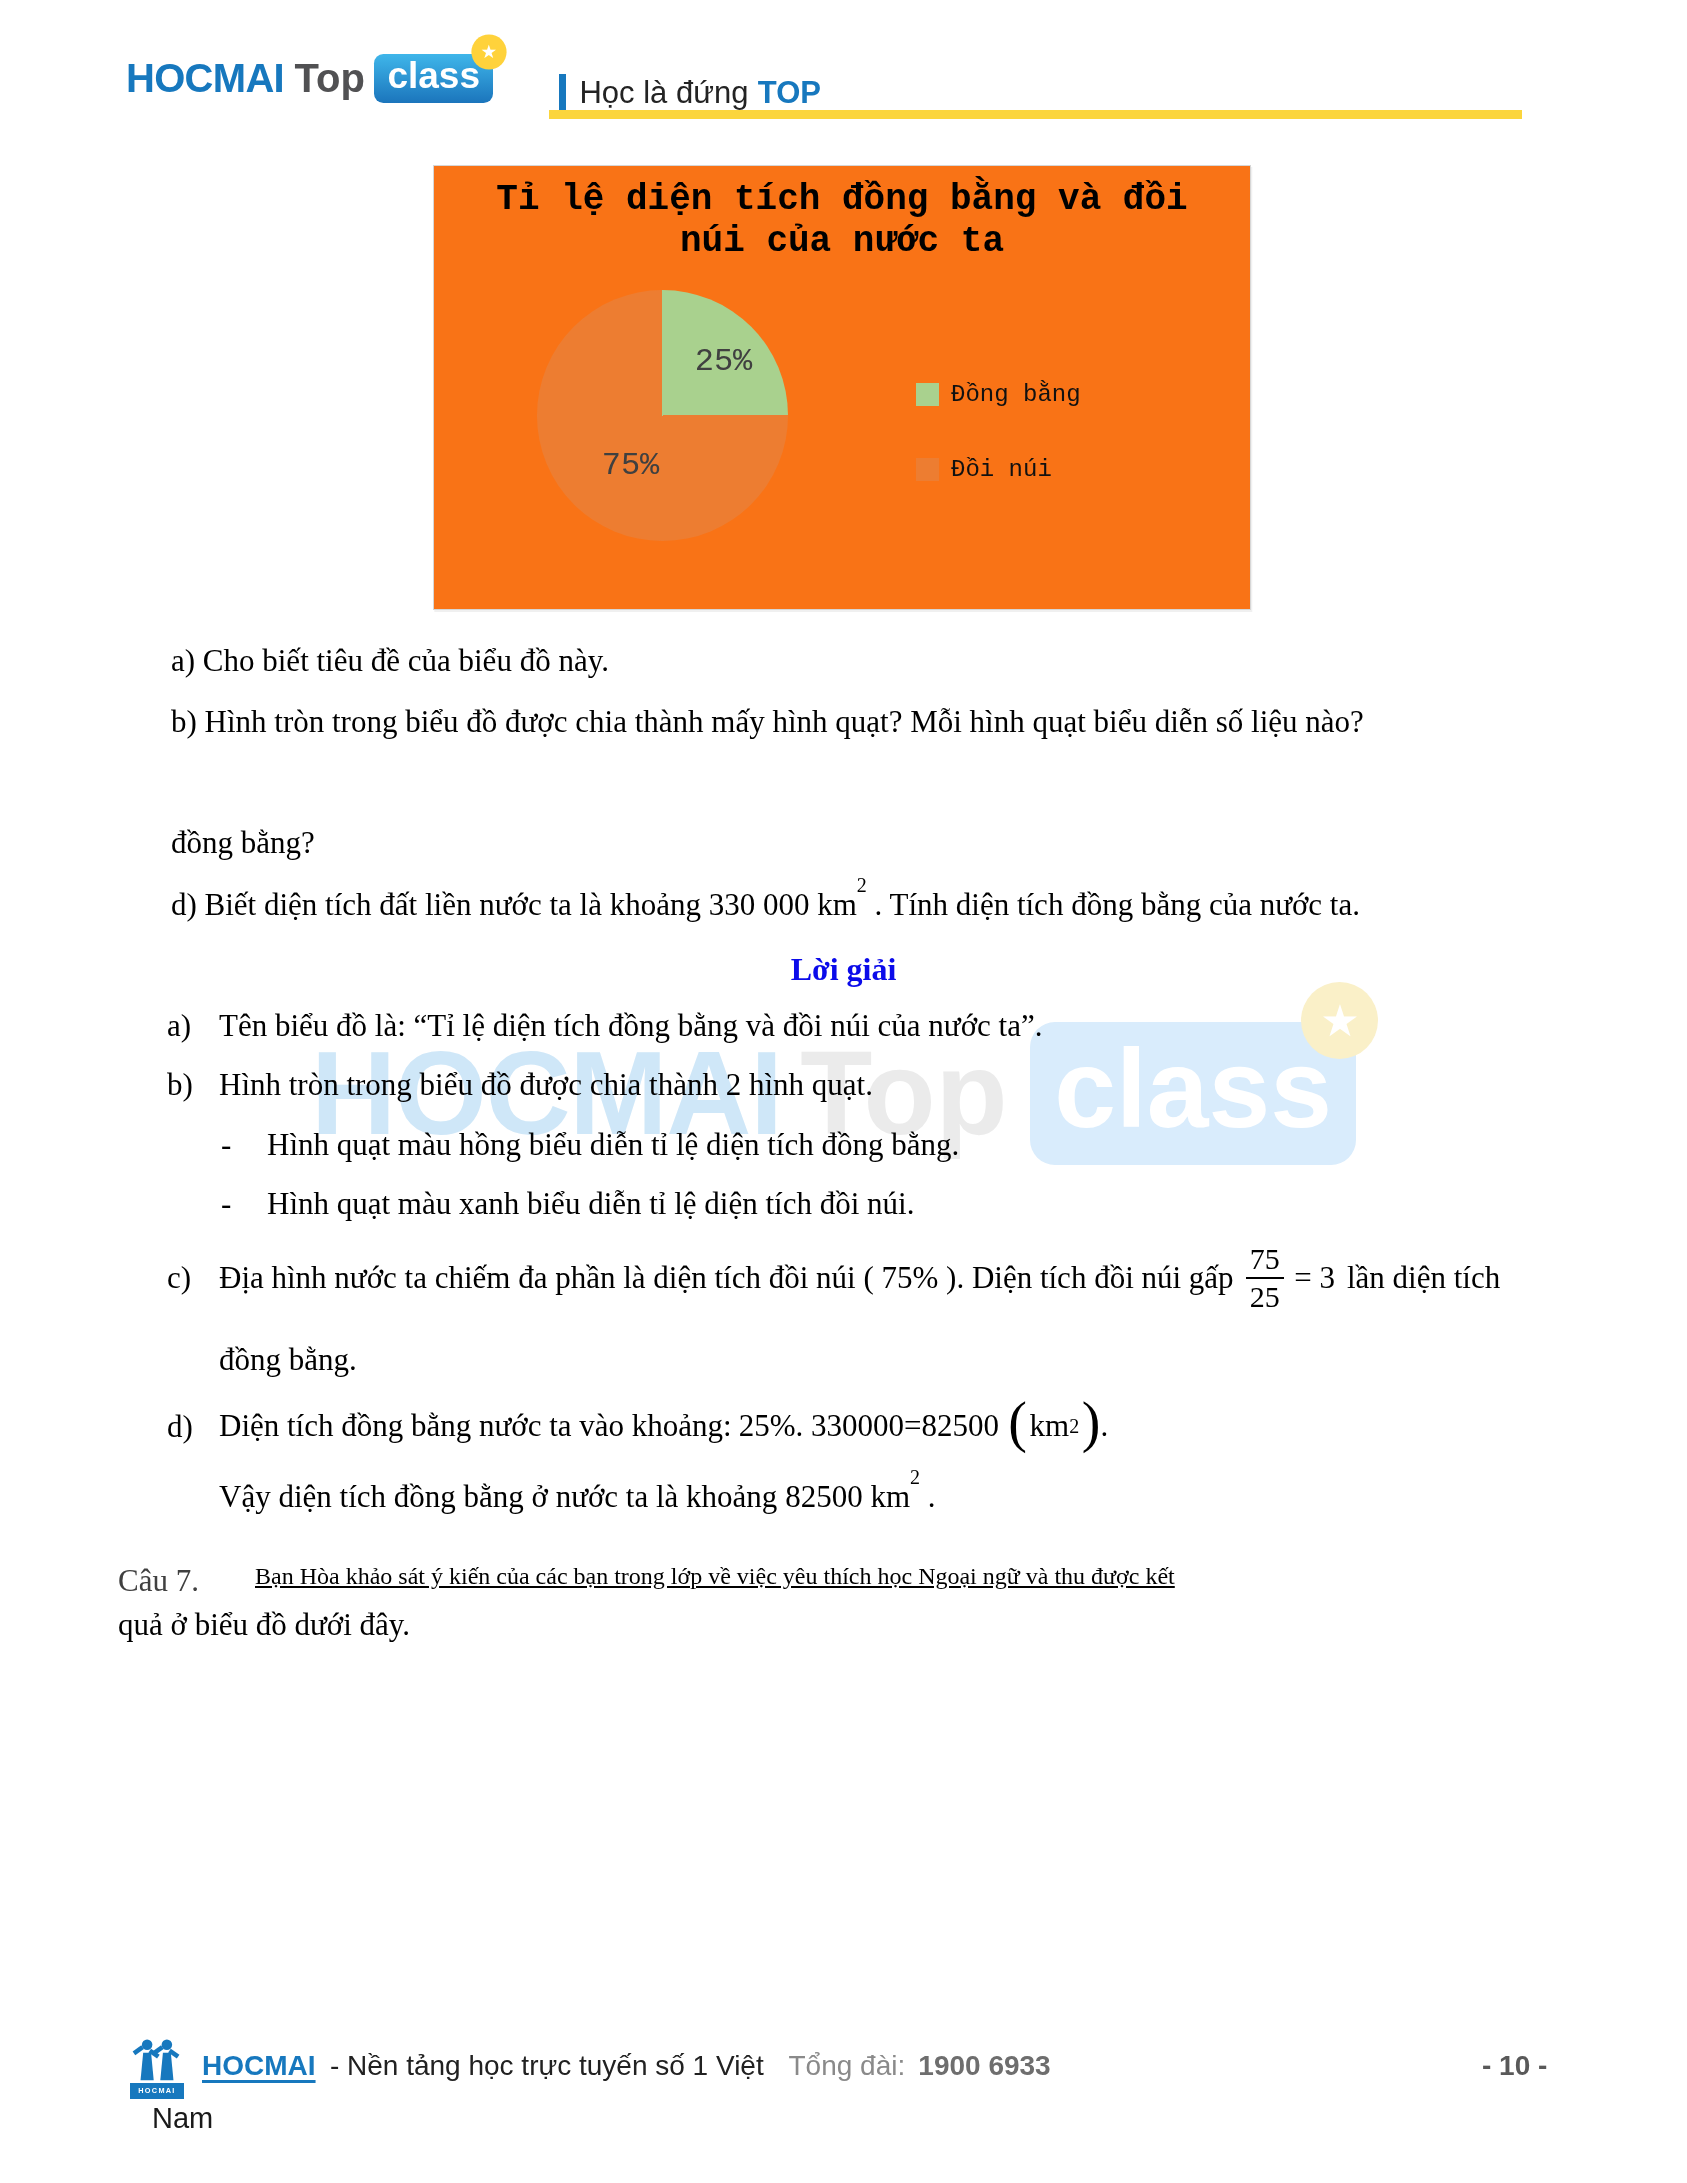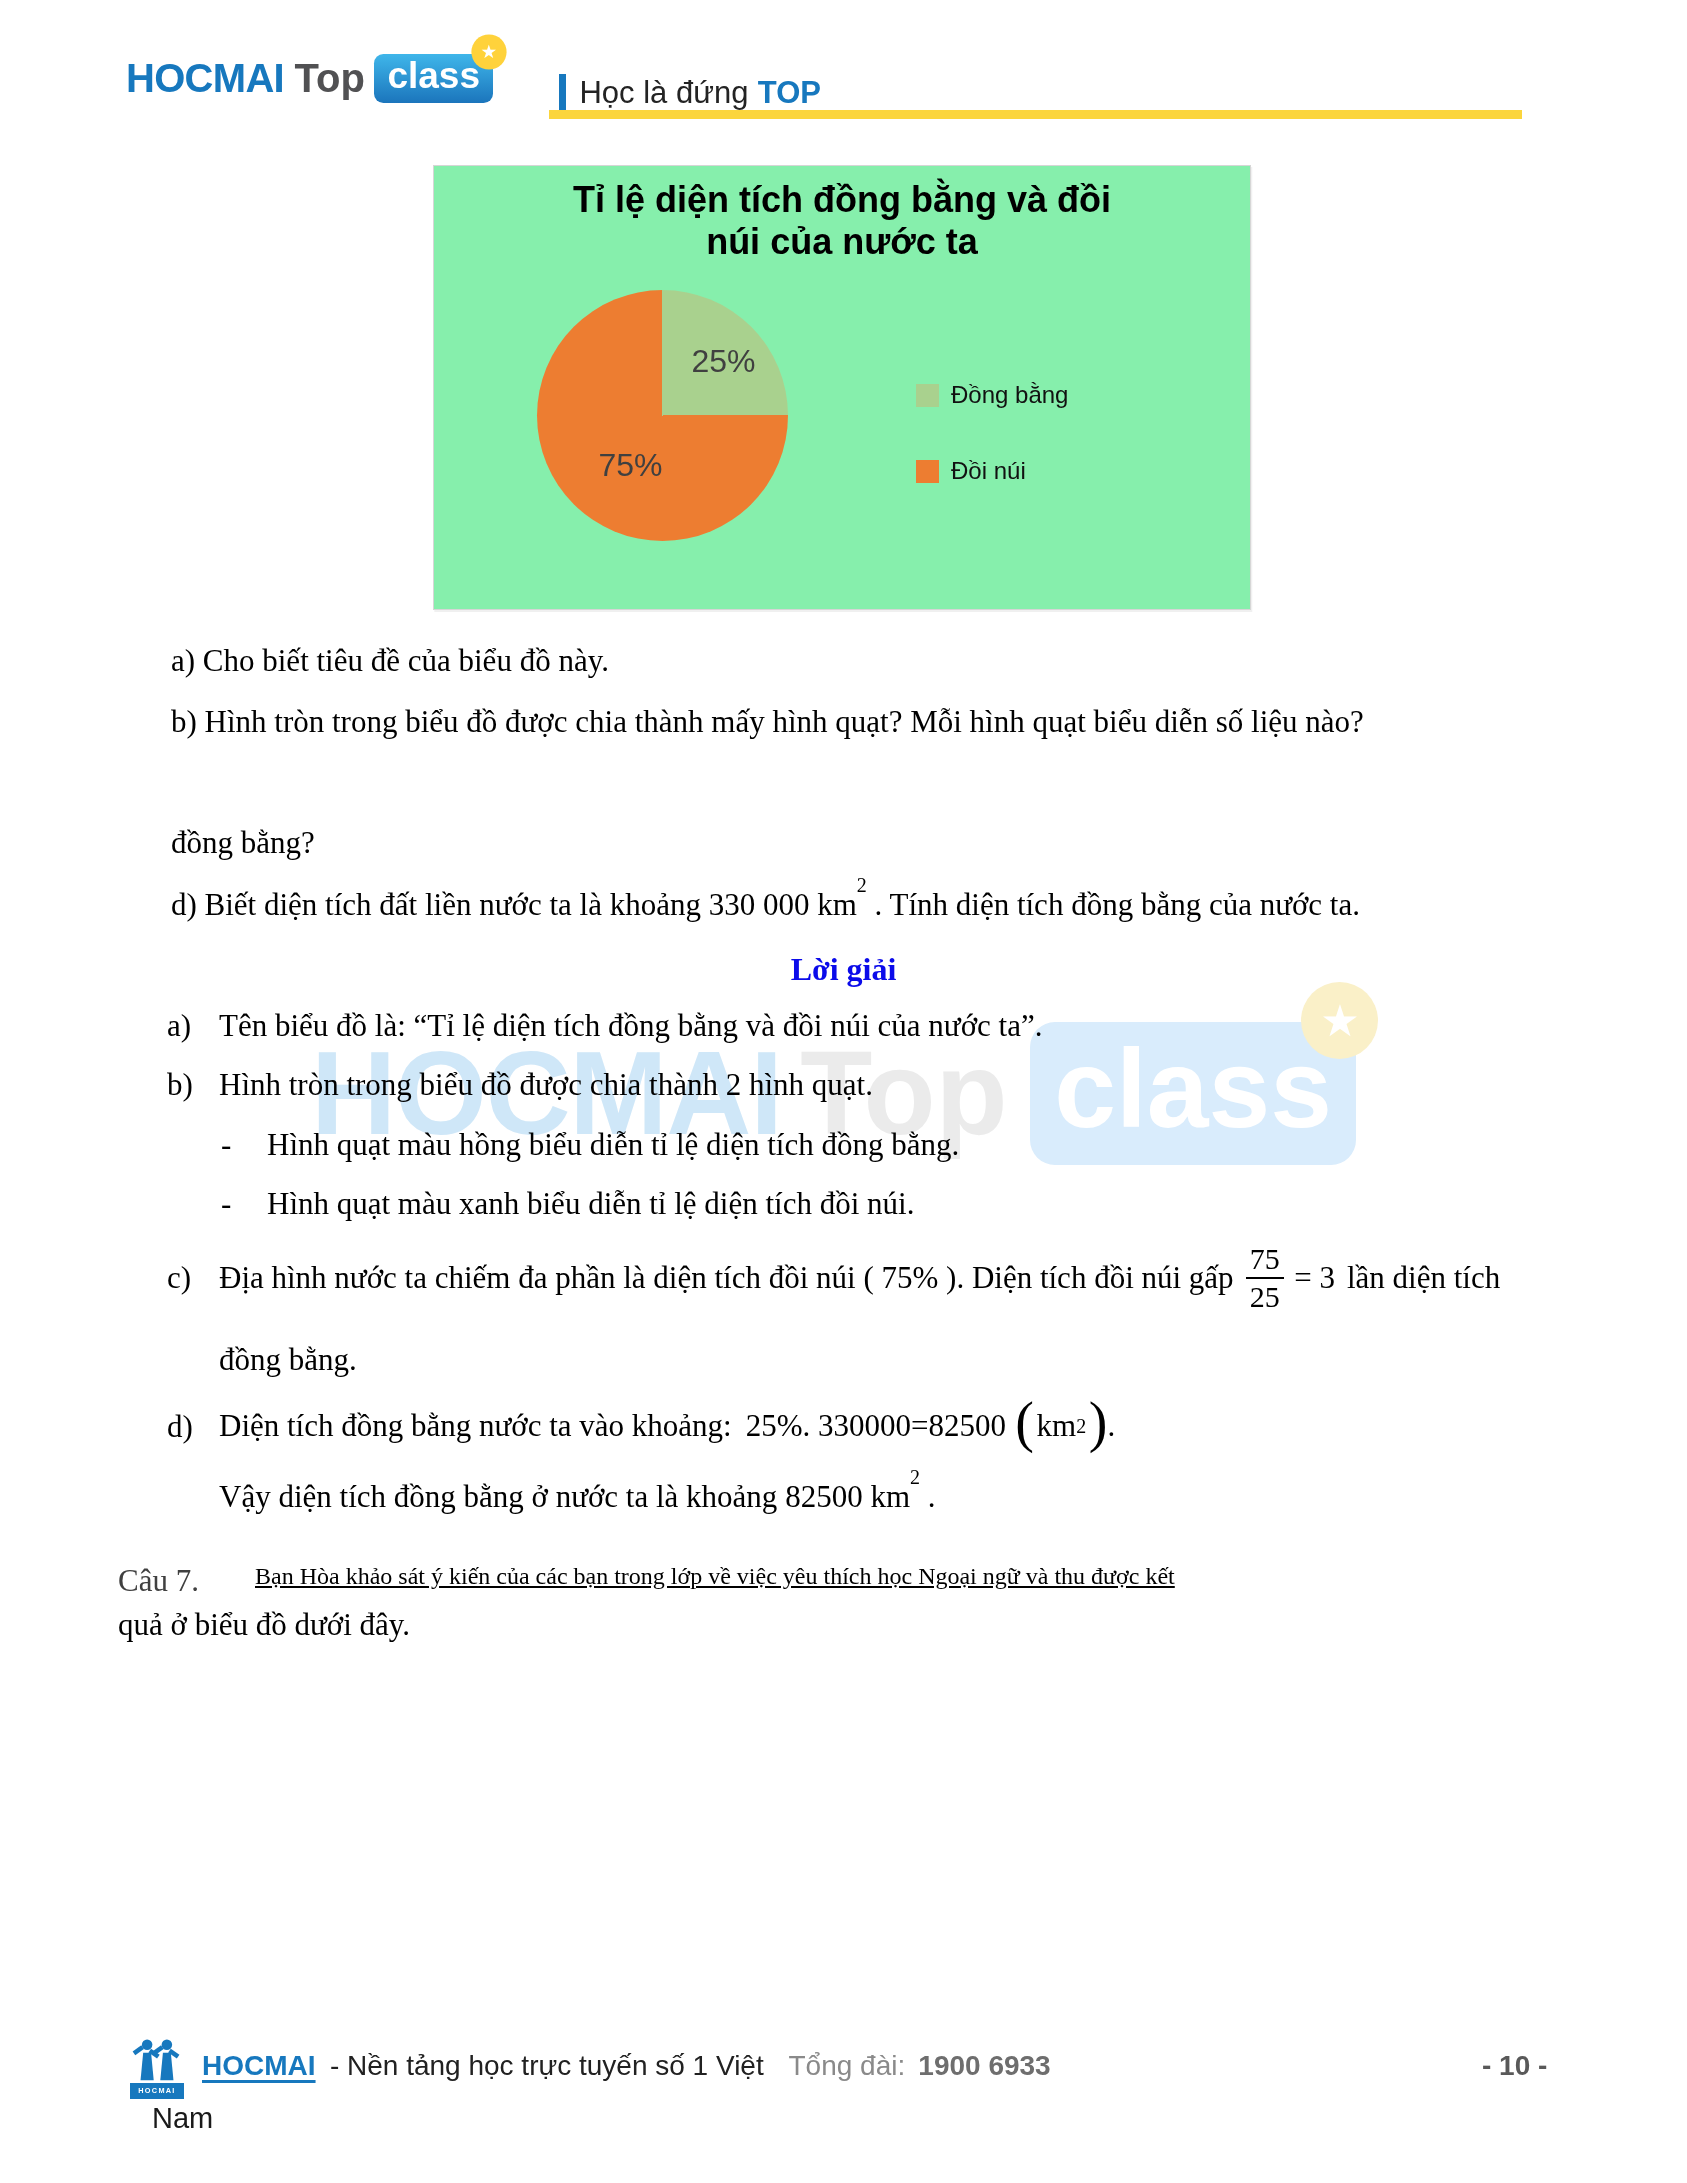--- a/index.html
+++ b/index.html
@@ -18,21 +18,21 @@
   .logo-top{font-size:40px;color:#515153;margin-left:10.6px;}
   .logo-class-box{position:relative;margin-left:9.3px;background:linear-gradient(180deg,#3fb6ea,#1b75bc);border-radius:9.3px;padding:1.3px 13.2px 5.3px 13.2px;}
   .logo-class{font-size:37px;color:#ffffff;}
   .logo-star{position:absolute;right:-10.6px;top:-17px;width:30px;height:30px;border-radius:50%;background:#ffd23b;display:flex;align-items:center;justify-content:center;box-shadow:0 0 0 2.6px #ffd23b;}
   .logo-star span{color:#ffffff;font-size:18.5px;line-height:1;}
   .tagline{position:absolute;left:559px;top:74px;display:flex;align-items:center;font-family:"Liberation Sans","DejaVu Sans",sans-serif;font-size:31px;color:#232323;}
   .tagline-pipe{display:inline-block;width:7.3px;height:37px;background:#1778be;margin-right:13.2px;}
   .tagline-top{color:#1778be;font-weight:bold;margin-left:9.3px;}
   .yellow-bar{position:absolute;left:549px;top:110px;width:973px;height:8.6px;background:#fbd53c;}
   
-  .chart{position:absolute;left:433px;top:165px;width:816px;height:443px;background:#86efac;border:1.3px solid #d6d6d6;box-shadow:1.3px 2px 0 rgba(0,0,0,0.06);font-family:Liberation Sans, sans-serif;}
+  .chart{position:absolute;left:433px;top:165px;width:816px;height:443px;background:#f97316;border:1.3px solid #d6d6d6;box-shadow:1.3px 2px 0 rgba(0,0,0,0.06);font-family:Liberation Mono, monospace;}
   .chart-title{position:absolute;left:0;top:13.2px;width:100%;text-align:center;font-size:36px;font-weight:bold;line-height:42px;color:#000;}
   .pie{position:absolute;left:103px;top:124px;width:251px;height:251px;border-radius:50%;}
   .pie-label{position:absolute;width:93px;text-align:center;font-size:32px;color:#404040;}
   .pie-label-25{left:243px;top:177px;}
   .pie-label-75{left:150px;top:281px;}
   .legend{position:absolute;left:482px;top:215px;}
   .legend-item{display:flex;align-items:center;margin-bottom:48px;}
   .legend-swatch{width:23px;height:23px;margin-right:12px;flex:0 0 auto;}
   .legend-label{font-size:24px;color:#111;white-space:nowrap;}
   
@@ -154,21 +154,21 @@
       <span class="frac-den">25</span>
     </span>
     <span>= 3</span>
     <span style="margin-left:12px">lần diện tích</span>
   </div>
   <div class="sol-text" style="top:1342px">đồng bằng.</div>
 
   <div class="marker" style="top:1409px">d)</div>
   <div class="flexline" style="left:219px;top:1389px;height:73px;">
     <span>Diện tích đồng bằng nước ta vào khoảng:</span>
-    <span style="margin-left:14px">25%. 330000=82500</span>
+    <span style="margin-left:7px">25%. 330000=82500</span>
     <span class="bigparen bp-open">(</span>
     <span>km</span>
     <sup class="s2">2</sup>
     <span class="bigparen bp-close">)</span>
     <span>.</span>
   </div>
   <div class="sol-text" style="top:1477px"><span>Vậy diện tích đồng bằng ở nước ta là khoảng </span><span>82500 km</span><sup class="s2">2</sup><span> .</span></div>
 
   <div class="cau-label" style="top:1563px">Câu 7.</div>
   <div class="cau-line1" style="top:1563px">Bạn Hòa khảo sát ý kiến của các bạn trong lớp về việc yêu thích học Ngoại ngữ và thu được kết</div>

